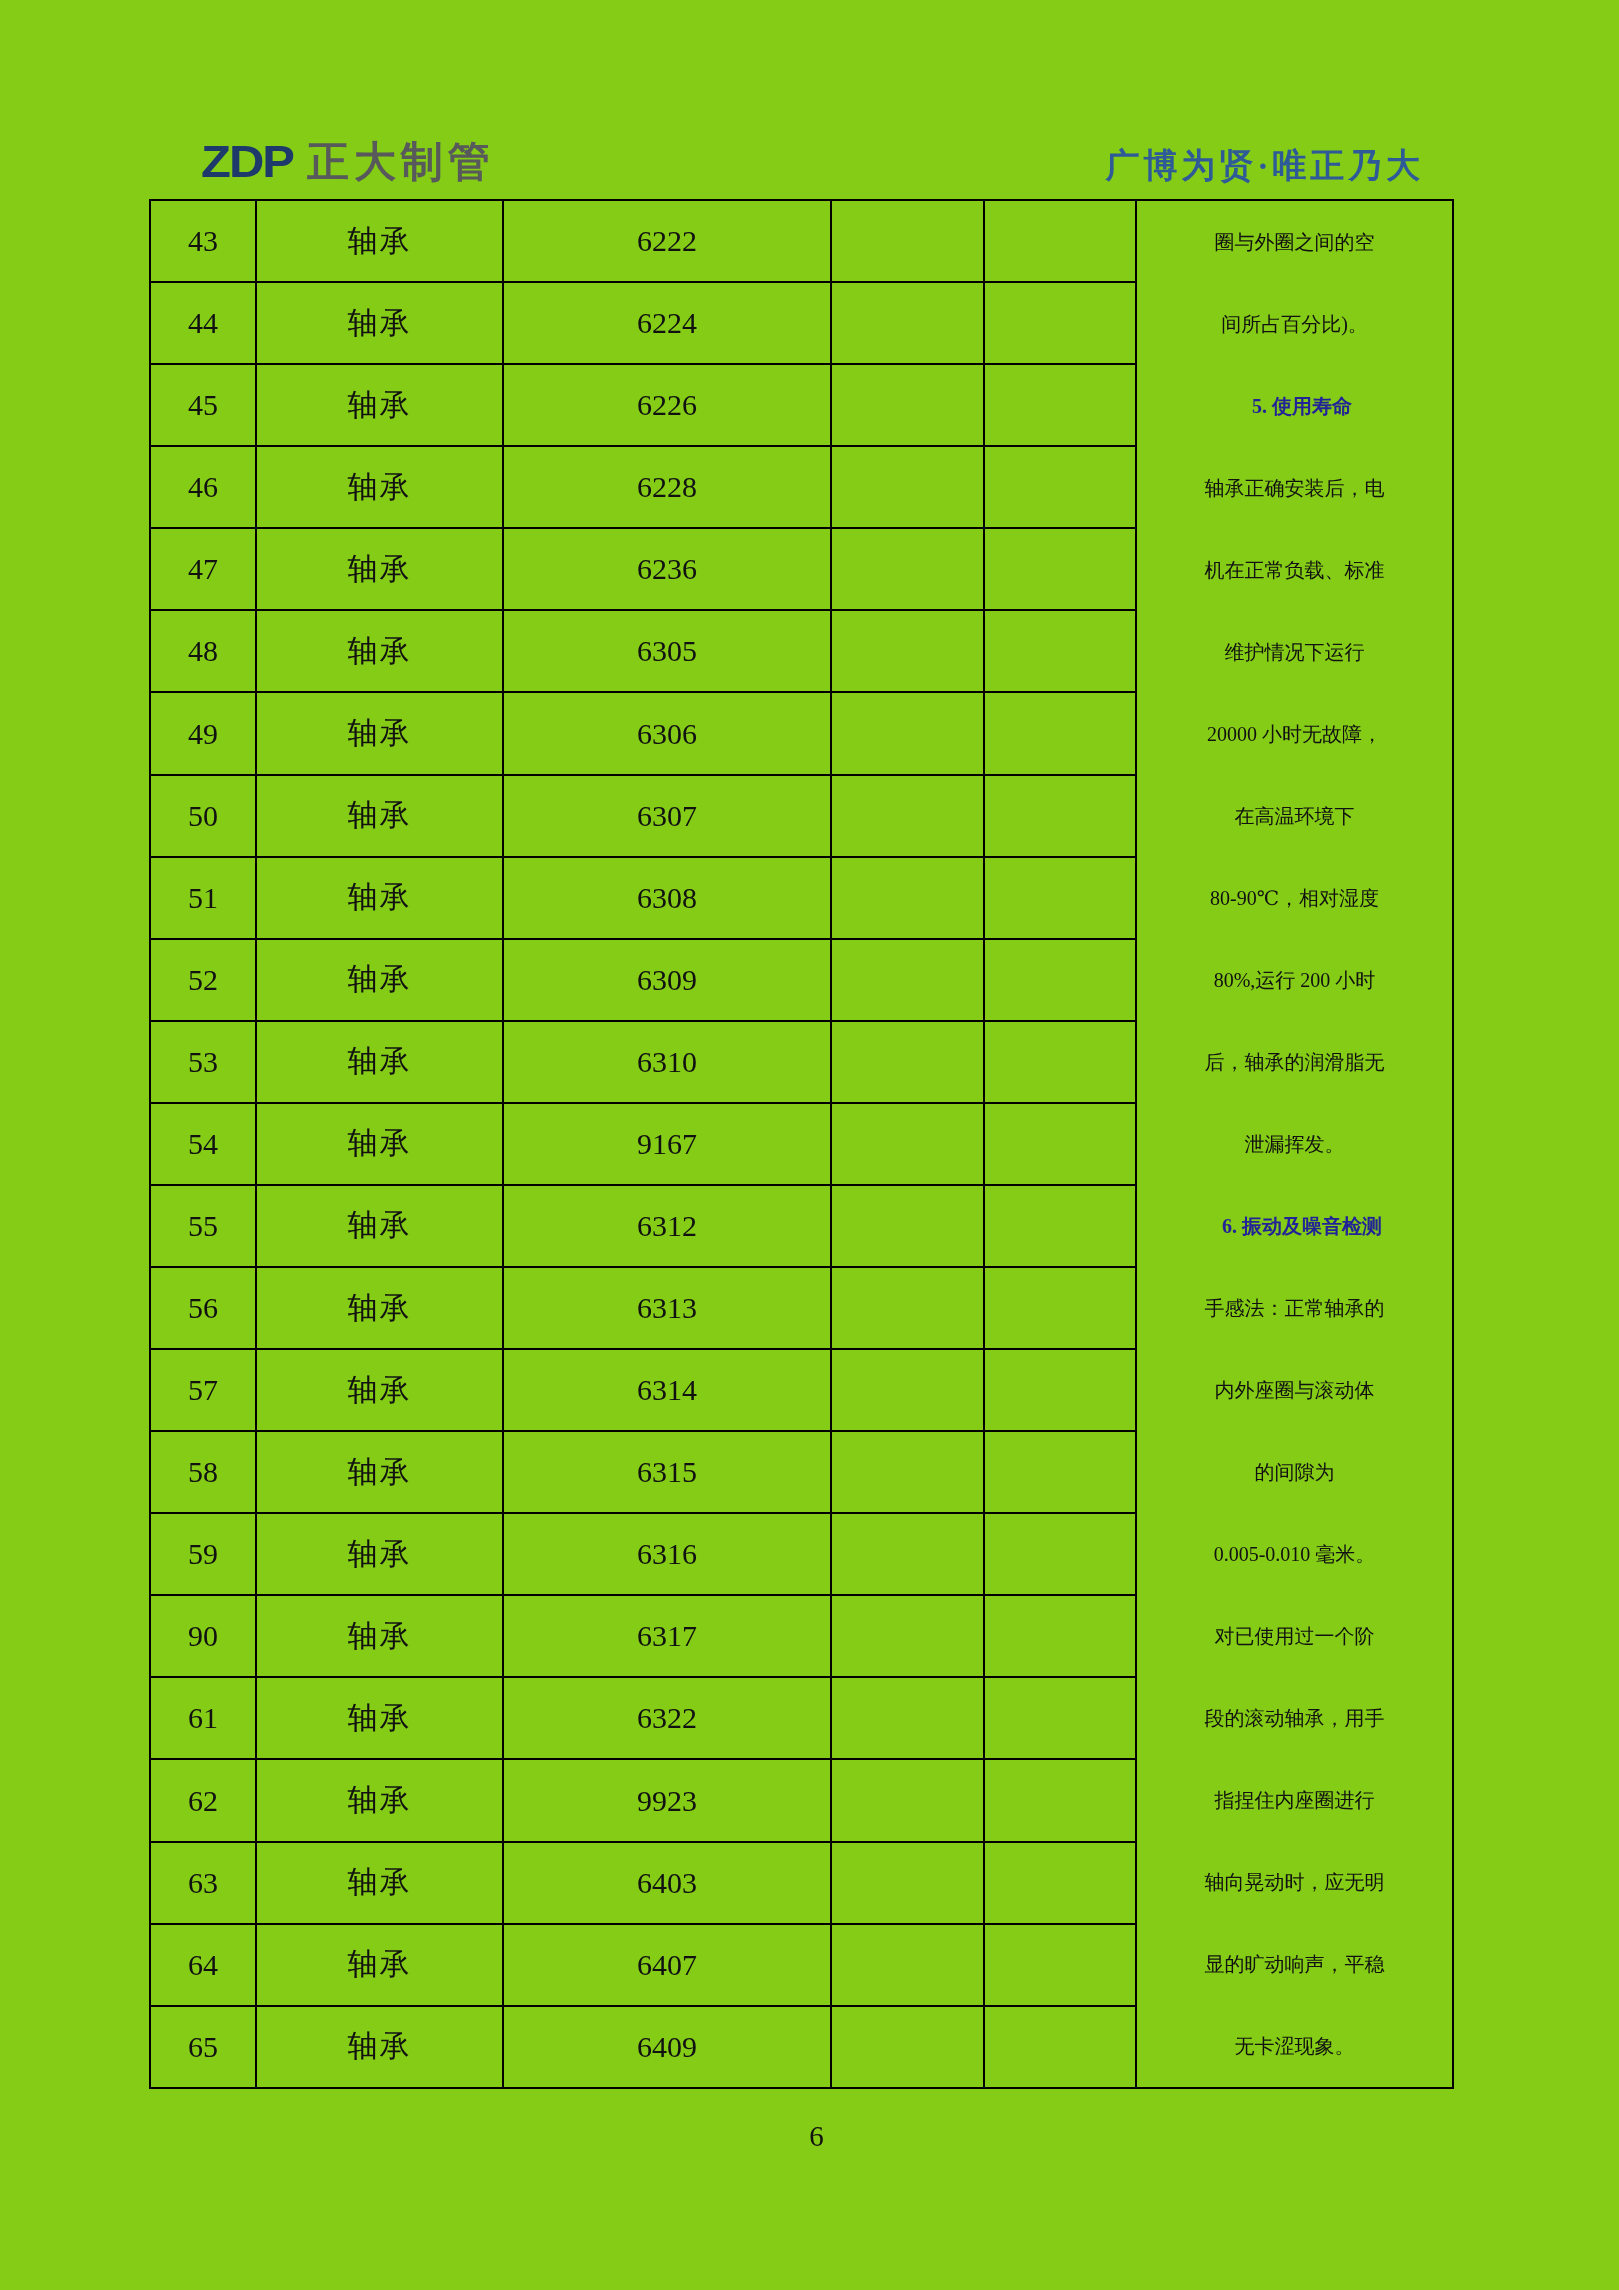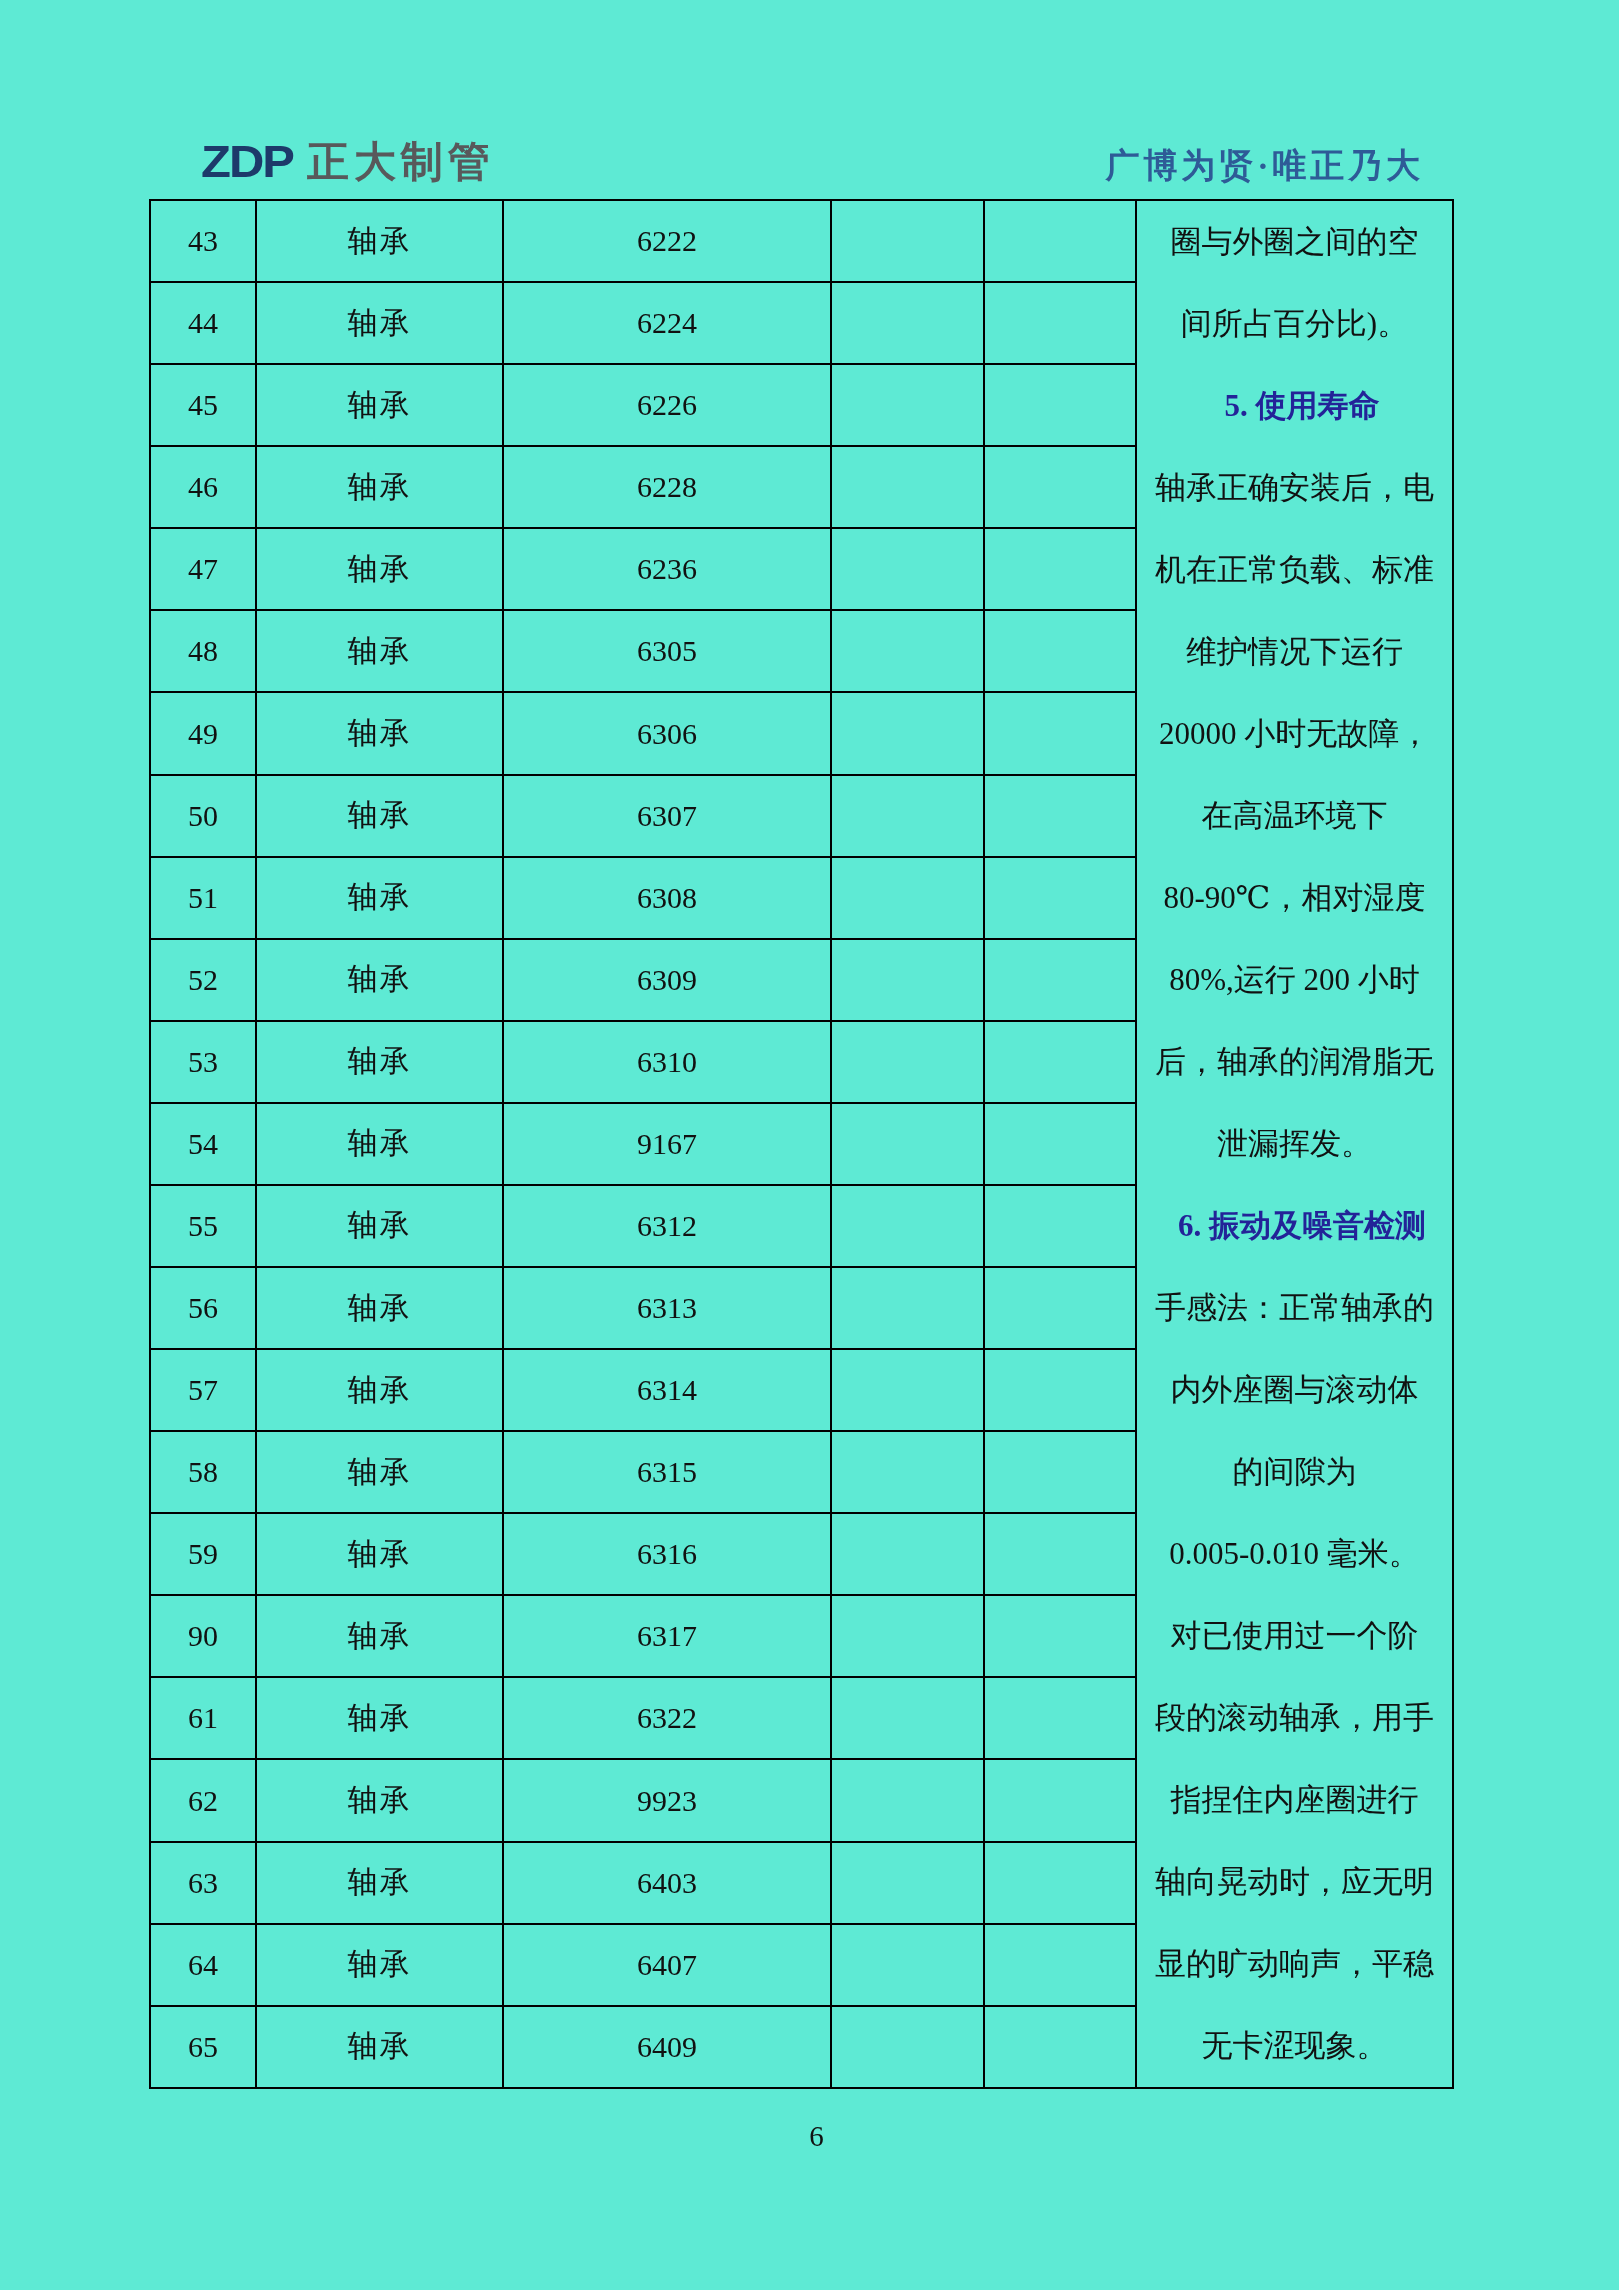--- a/index.html
+++ b/index.html
@@ -1,20 +1,20 @@
 <!DOCTYPE html>
 <html><head>
 <meta charset="utf-8">
 <style>
   html, body { margin: 0; padding: 0; background: #ffffff; }
   .page {
     position: relative;
     width: 1619px;
     height: 2291px;
-    background: #5eead4;
+    background: #84cc16;
     font-family: "Liberation Serif", "DejaVu Serif", serif;
     color: #1a1a1a;
     overflow: hidden;
   }
 
   
   .logo {
     position: absolute;
     left: 201px;
     top: 137px;
@@ -77,21 +77,21 @@
 
   
   td.c-notes {
     vertical-align: top;
     text-align: left;
     padding: 0 5.9px 0 12.7px;
   }
   .note-line {
     height: 82px;
     line-height: 82px;
-    font-size: 31px;
+    font-size: 20px;
     color: #111111;
     white-space: nowrap;
     overflow: hidden;
     text-align: center;
   }
   .note-line[data-kind="heading"] {
     color: #232398;
     font-weight: bold;
     margin-left: 15px;
   }

